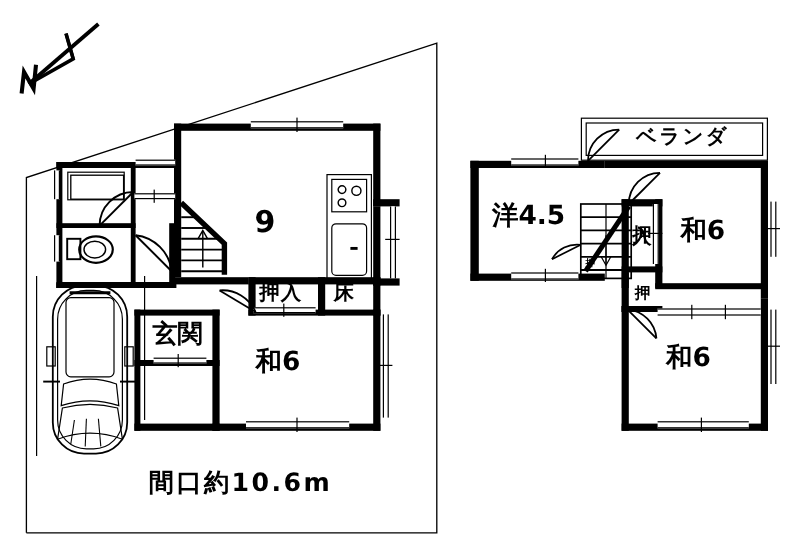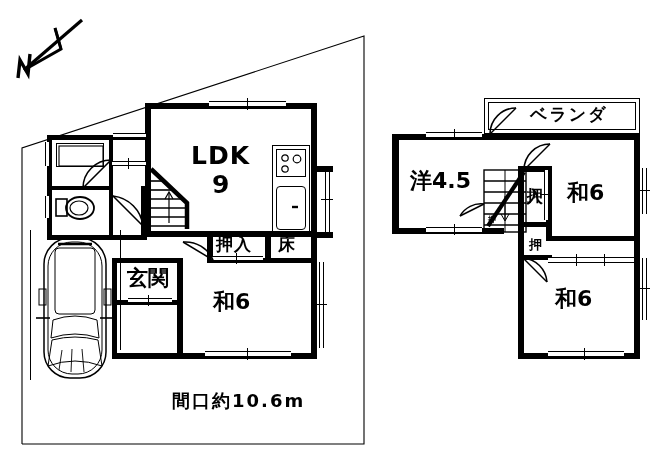--- a/index.html
+++ b/index.html
@@ -18,21 +18,21 @@
        font-weight:bold;line-height:1;}
   .lbl-ldk{font-size:25px;letter-spacing:1px;}
   .lbl-num{font-size:25px;}
   .lbl-room{font-size:22px;letter-spacing:0px;}
   .lbl-room2{font-size:21px;}
   .lbl-mid{font-size:17px;letter-spacing:1px;}
   .lbl-small{font-size:13px;}
   .lbl-tiny{font-size:8px;}
   .lbl-vert{font-size:16px;writing-mode:vertical-rl;text-orientation:upright;
             line-height:1.05;letter-spacing:1px;}
-  .lbl-width{font-size:18px;letter-spacing:2px;margin-left:48px;}
+  .lbl-width{font-size:21px;letter-spacing:2px;}
   .lbl-ver{font-size:17px;letter-spacing:2px;}
 
   svg{display:block;overflow:visible;}
   .st{fill:none;stroke:#000;}
 </style>
 </head>
 <body>
 
 <div id="plan">
 
@@ -71,21 +71,20 @@
         <circle cx="20" cy="9" r="3.8" class="st" stroke-width="1.2"></circle>
         <circle cx="8" cy="19" r="3.2" class="st" stroke-width="1.2"></circle>
       </svg>
     </div>
     <div class="abs" style="left:276px;top:186px;width:30px;height:44px;background:#fff;border:1.3px solid #000;border-radius:4px;">
       <svg width="30" height="44">
           <line x1="15" y1="20" x2="21" y2="20" stroke="#000" stroke-width="2.4"></line>
         </svg>
     </div>
 
-    <div class="lbl lbl-ldk" style="left:191px;top:143px;">LDK</div>
     <div class="lbl lbl-num" style="left:212px;top:172px;">9</div>
 
     <div class="abs" style="left:151px;top:167px;width:55px;height:64px;">
       <svg width="55" height="64">
         <polyline class="st" stroke-width="4.5" points="0,2 36,36 36,62"></polyline>
         <line x1="0" y1="14" x2="14" y2="14" stroke="#000" stroke-width="1.6"></line>
         <line x1="0" y1="23" x2="23" y2="23" stroke="#000" stroke-width="1.6"></line>
         <line x1="0" y1="32" x2="33" y2="32" stroke="#000" stroke-width="1.6"></line>
         <line x1="0" y1="41" x2="35" y2="41" stroke="#000" stroke-width="1.6"></line>
         <line x1="0" y1="50" x2="35" y2="50" stroke="#000" stroke-width="1.6"></line>

